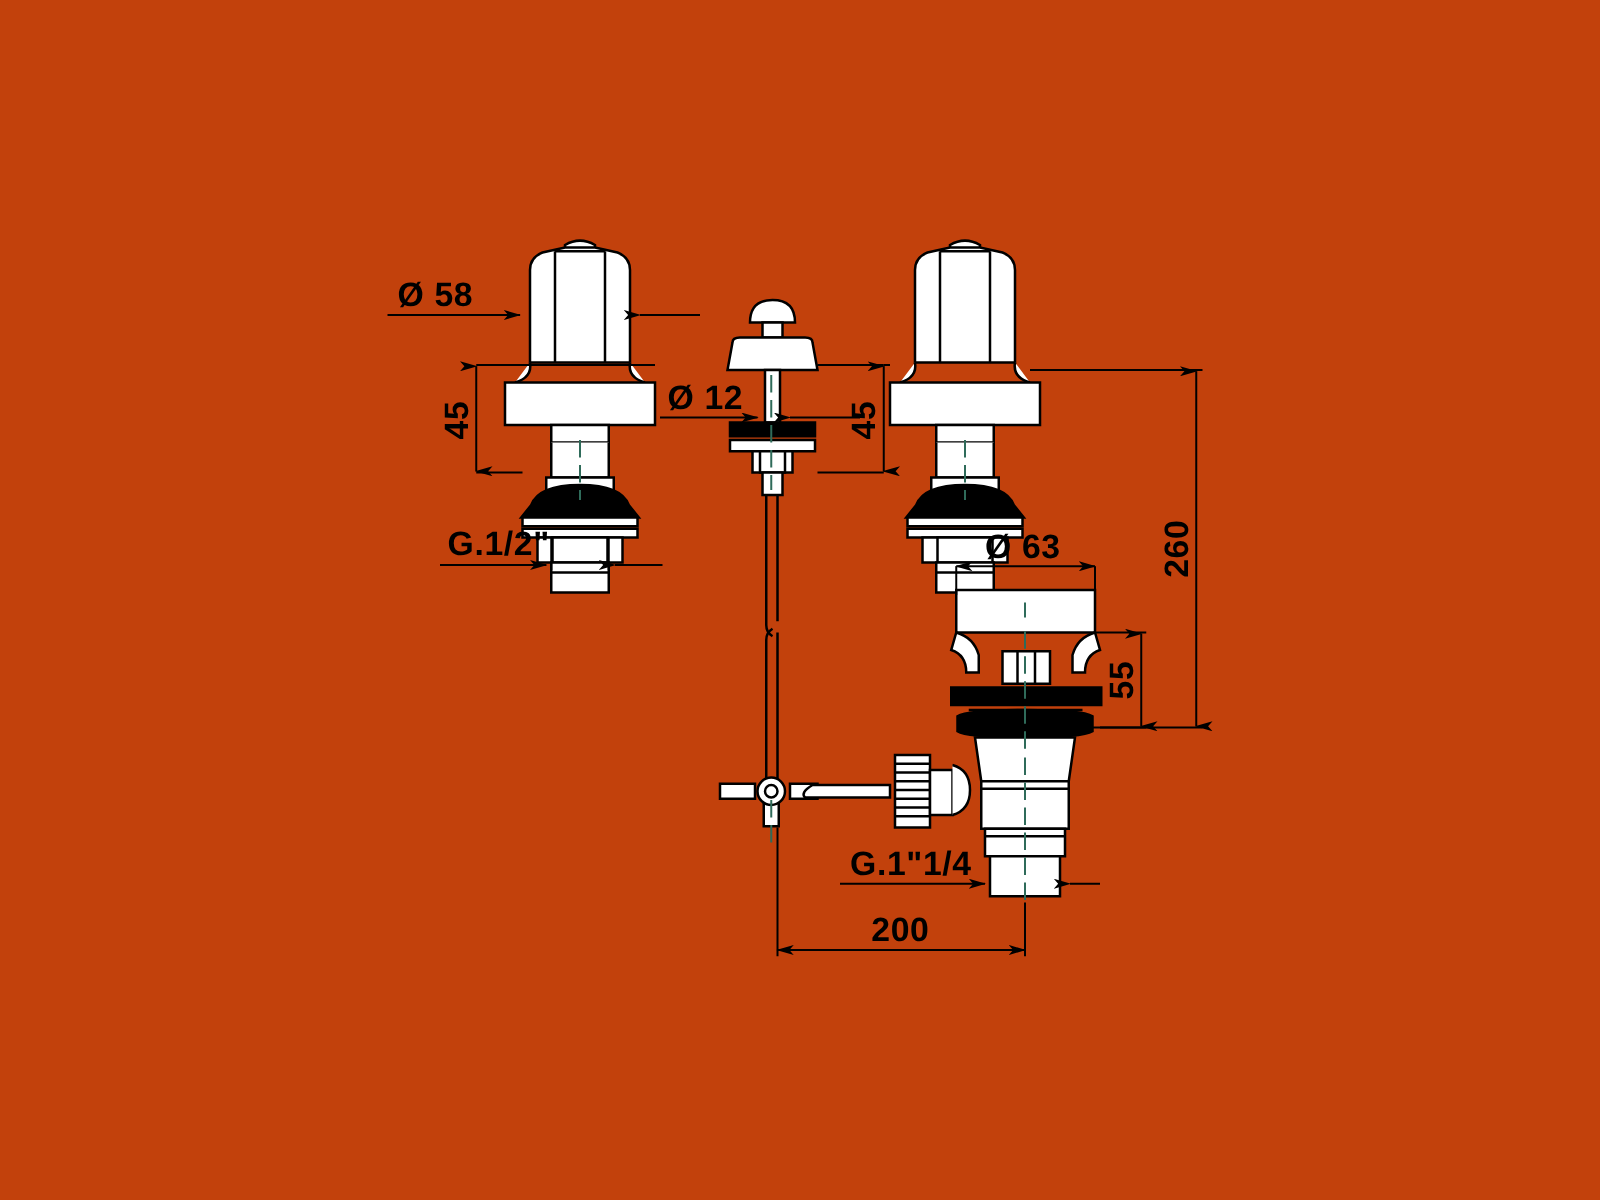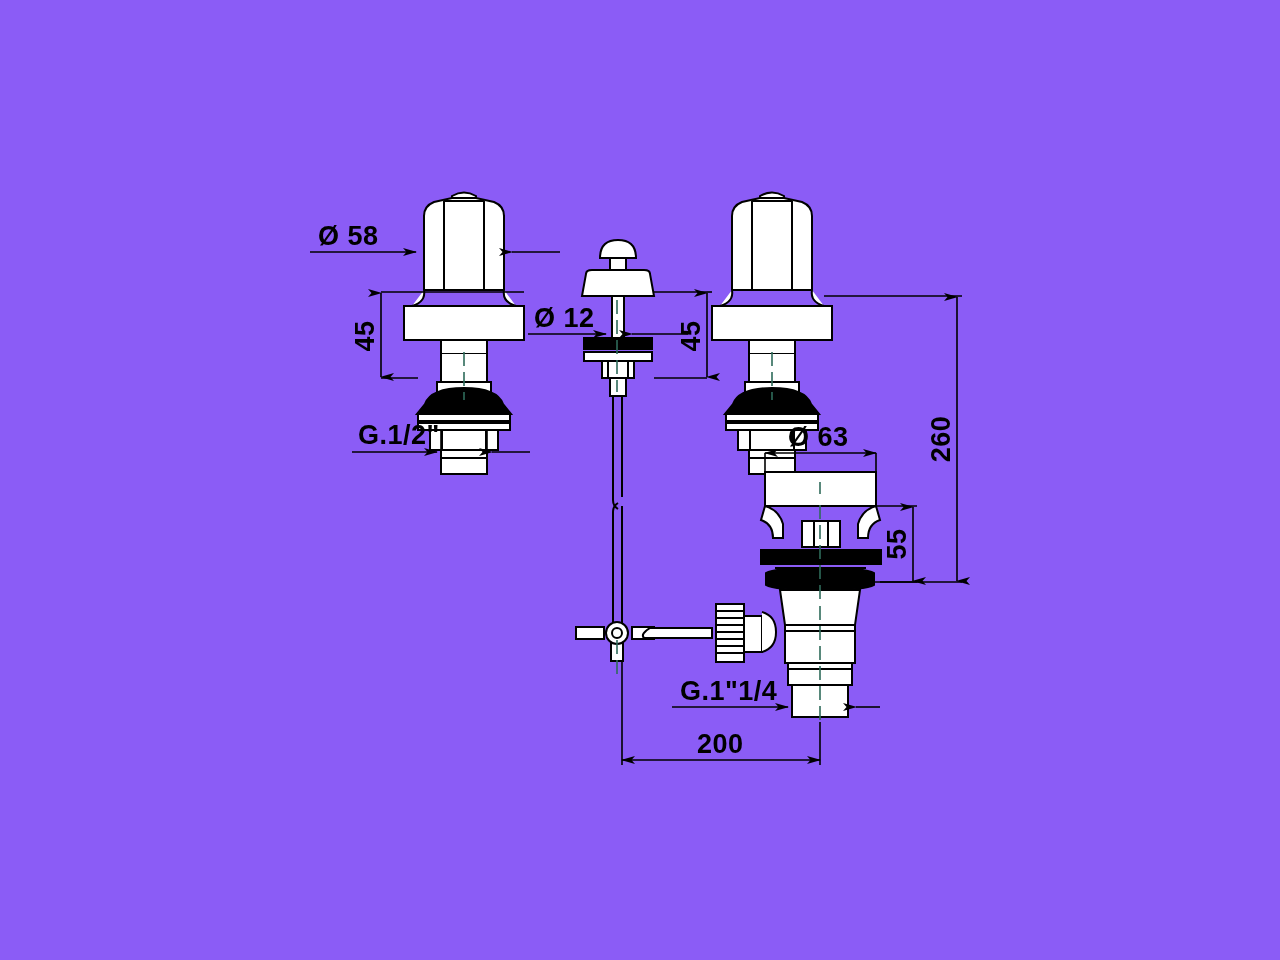--- a/index.html
+++ b/index.html
@@ -4,21 +4,21 @@
 <style>
   html, body {
     margin: 0;
     padding: 0;
     background: #ffffff;
   }
   #canvas {
     position: relative;
     width: 1280px;
     height: 960px;
-    background: #8b5cf6;
+    background: #c2410c;
     font-family: "Liberation Sans", sans-serif;
     overflow: hidden;
   }
   svg.drawing {
     position: absolute;
     left: 0;
     top: 0;
     width: 1280px;
     height: 960px;
   }

